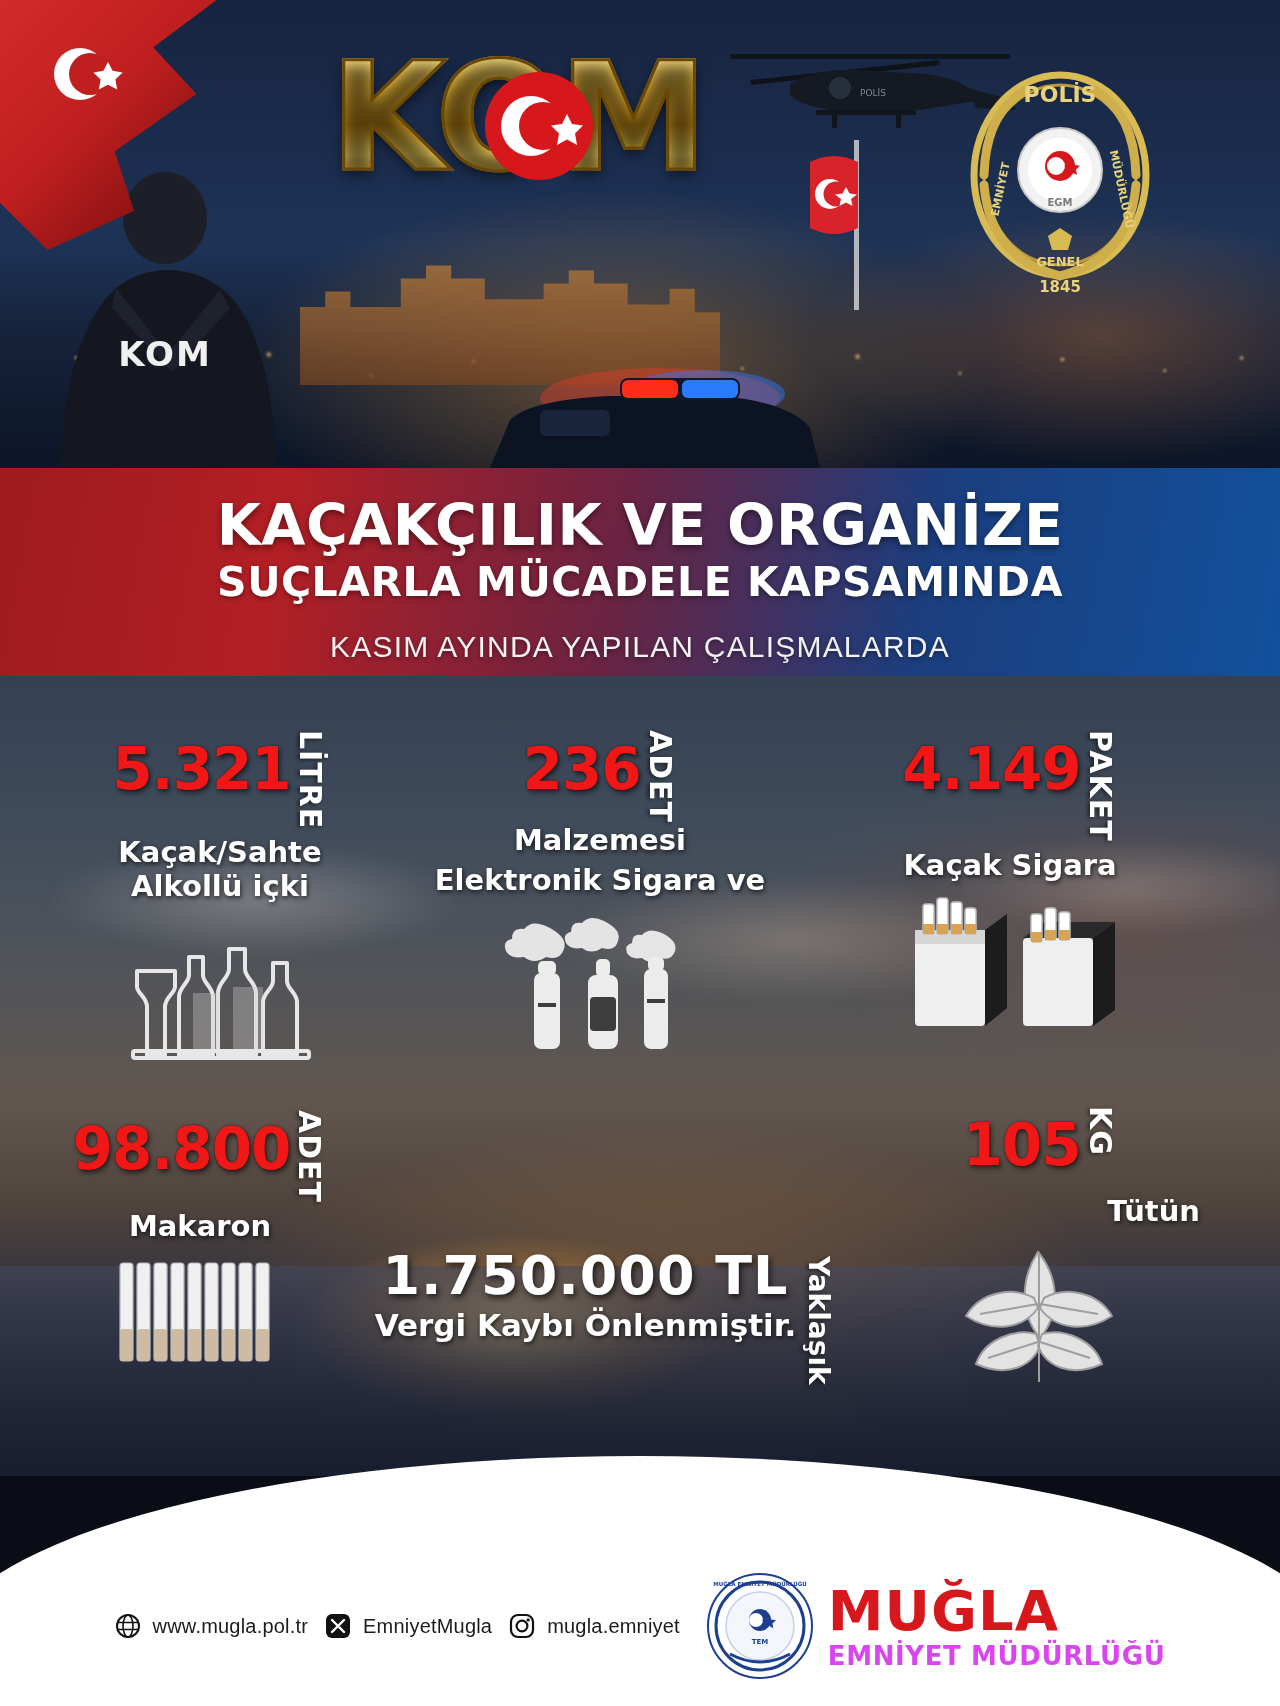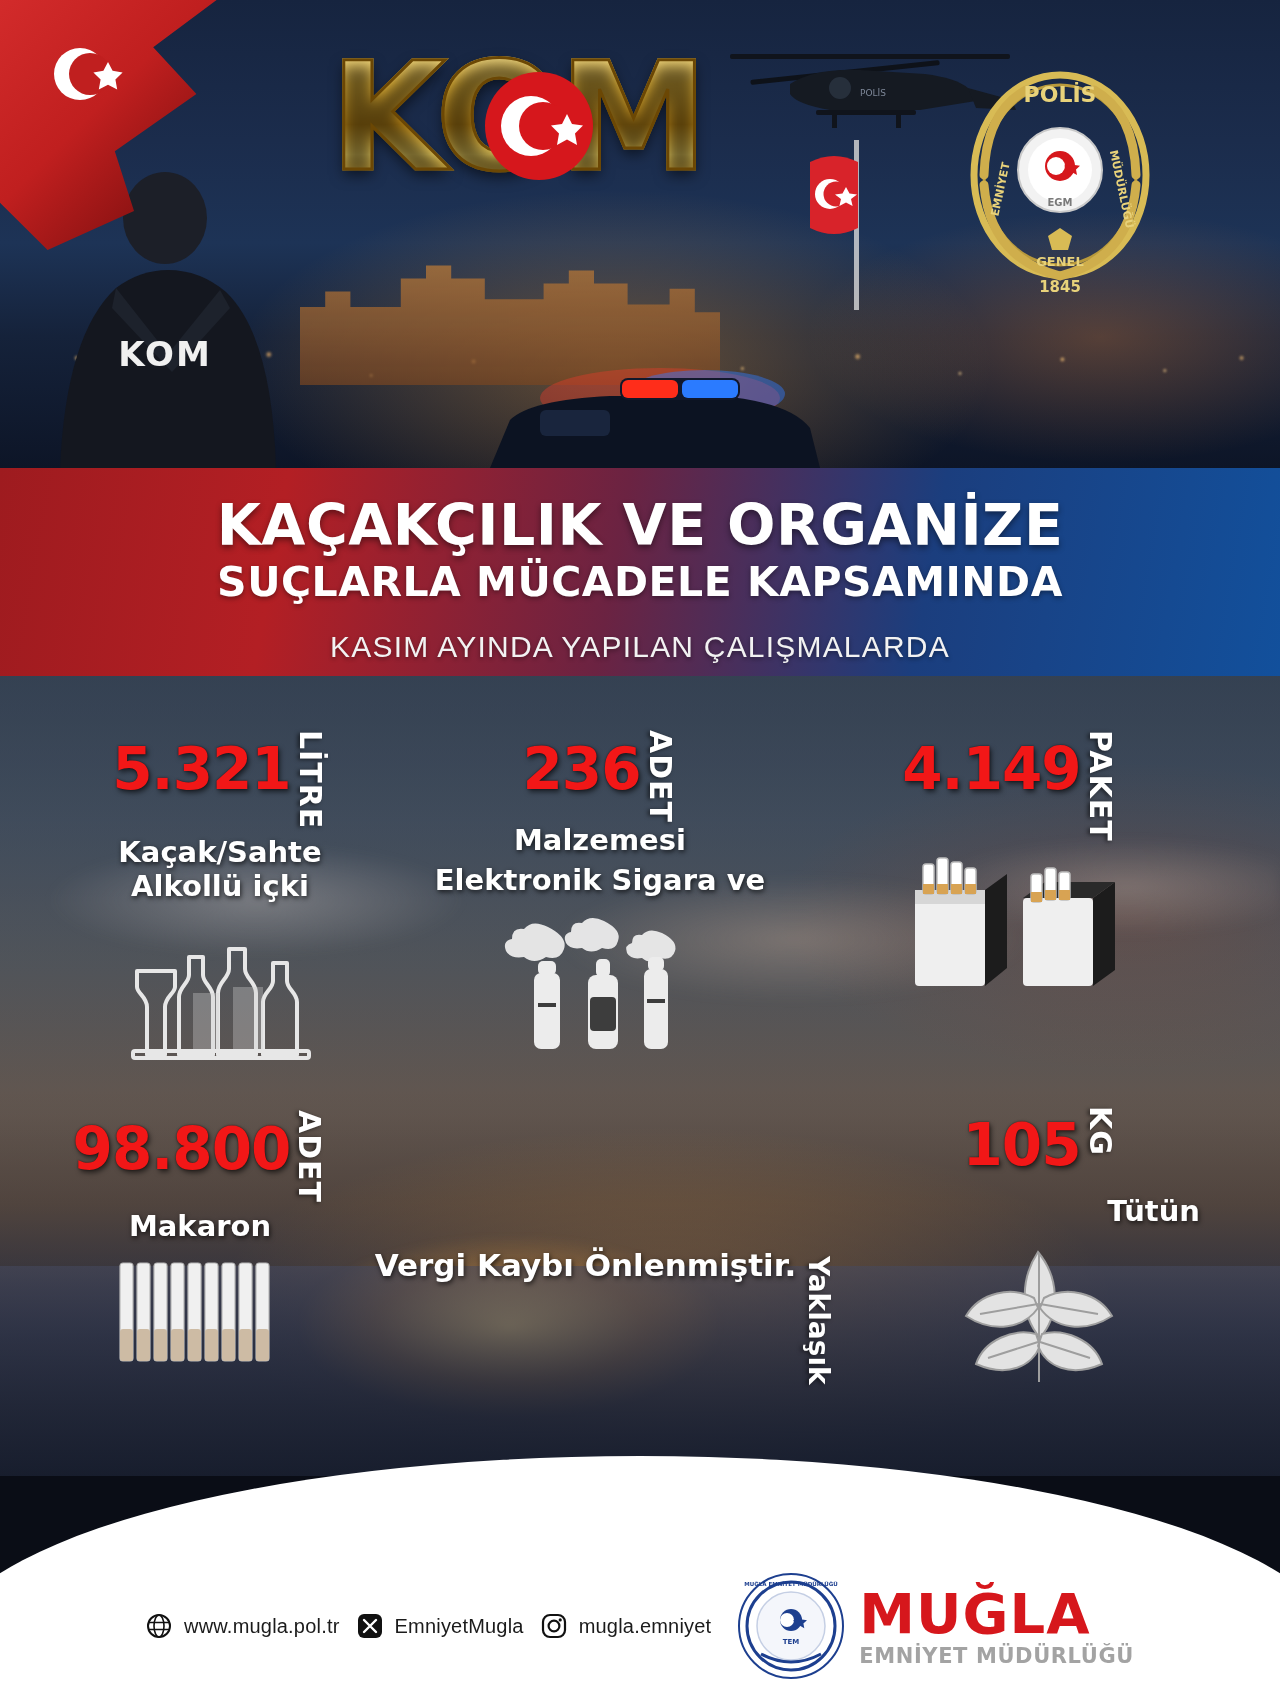--- a/index.html
+++ b/index.html
@@ -303,22 +303,22 @@
   .mugla-title {
     font-family: "DejaVu Sans", sans-serif;
     font-weight: 700;
     font-size: 56px;
     color: #d6171c;
     letter-spacing: 1px;
   }
   .mugla-sub {
     font-family: "DejaVu Sans", sans-serif;
     font-weight: 700;
-    font-size: 21px;
-    color: #a3a3a3;
+    font-size: 26px;
+    color: #d946ef;
     letter-spacing: .6px;
     margin-top: 4px;
   }
 </style>
 </head>
 <body>
 
 <div class="poster">
 
   <div class="hero">
@@ -459,20 +459,21 @@
           <rect x="147" y="88" width="18" height="4"></rect>
         </g>
       </svg>
     </div>
 
     <div class="stat" id="stat-cigarette">
       <div class="numrow">
         <span class="num">4.149</span>
         <span class="unit">PAKET</span>
       </div>
+      <div class="lbl">Kaçak Sigara</div>
       <svg class="icon" width="230" height="140" viewBox="0 0 230 140">
         <g>
           <rect x="20" y="34" width="70" height="96" rx="4" fill="#efefef"></rect>
           <rect x="20" y="34" width="70" height="14" fill="#d6d6d6"></rect>
           <path d="M90 34 L112 18 L112 112 L90 130 Z" fill="#1c1c1c"></path>
           <g fill="#ffffff" stroke="#bdbdbd" stroke-width="1.5">
             <rect x="28" y="8" width="11" height="30" rx="3"></rect>
             <rect x="42" y="2" width="11" height="36" rx="3"></rect>
             <rect x="56" y="6" width="11" height="32" rx="3"></rect>
             <rect x="70" y="12" width="11" height="26" rx="3"></rect>
@@ -550,20 +551,21 @@
         </g>
         <g stroke="#9e9e9e" stroke-width="2" fill="none">
           <path d="M89 12 L89 140"></path>
           <path d="M88 62 L30 72 M90 62 L148 72 M88 100 L38 116 M90 100 L140 116"></path>
         </g>
       </svg>
     </div>
 
     <div class="tax">
       <div class="tax-inner">
+        <div class="tax-amount">1.750.000 TL</div>
         <div class="tax-text">Vergi Kaybı Önlenmiştir.</div>
       </div>
       <div class="tax-approx">Yaklaşık</div>
     </div>
   </div>
 
   <div class="footer">
     <div class="footer-bg"></div>
     <div class="footer-inner">
 

